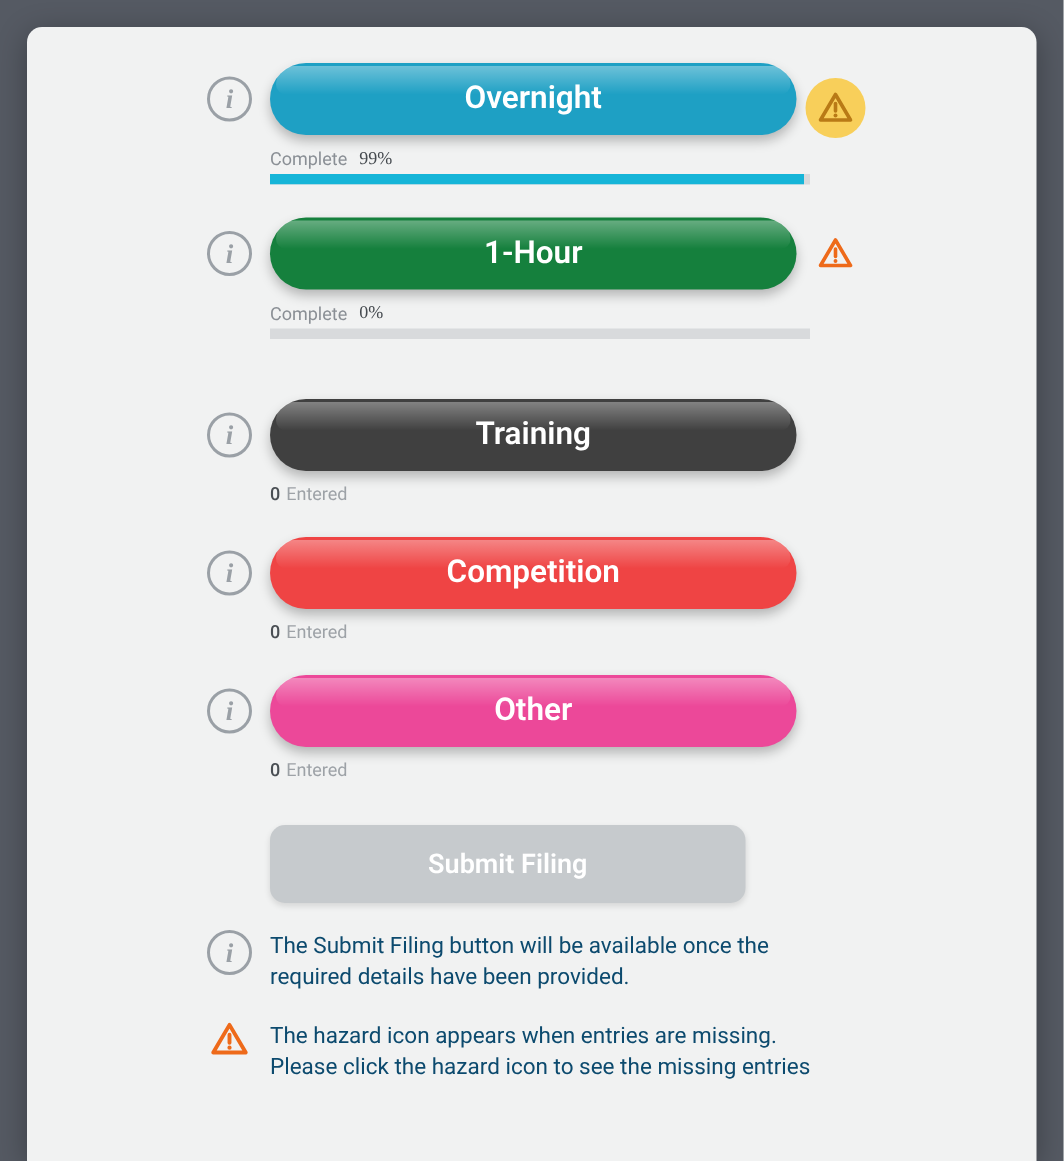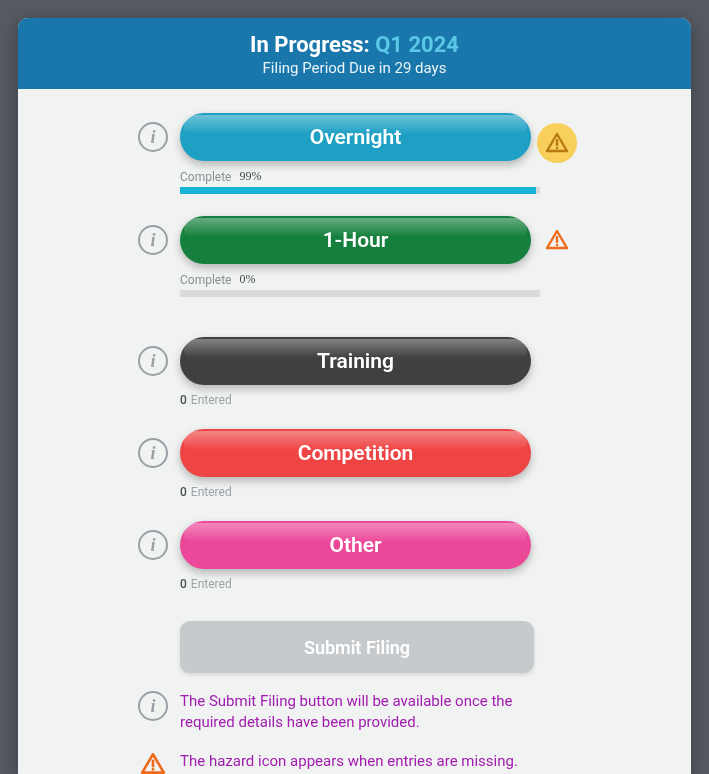--- a/index.html
+++ b/index.html
@@ -129,21 +129,21 @@
     font-size: 12px;
     color: #9da2a7;
     margin-top: 6px;
   }
   .entered .num { color: #4a4f54; font-weight: 500; margin-right: 4px; }
   .section-gap { height: 18px; }
 
   .submit-btn {
     margin-left: 42px;
     margin-top: 30px;
-    width: 354px;
+    width: 317px;
     height: 52px;
     border-radius: 10px;
     background: #c6cacd;
     color: #fff;
     display: flex; align-items: center; justify-content: center;
     font-size: 18px; font-weight: 600;
     box-shadow: 0 2px 4px rgba(0,0,0,0.12);
     cursor: default;
   }
   .note-row {
@@ -151,36 +151,30 @@
     gap: 12px;
     align-items: flex-start;
     margin-top: 18px;
   }
   .note-row .icon-slot {
     width: 30px;
     display: flex; justify-content: center;
     flex-shrink: 0;
   }
   .note-text {
-    color: #a21caf;
+    color: #0c4a6e;
     font-size: 15px;
     line-height: 1.4;
     max-width: 380px;
   }
 </style>
 </head>
 <body>
 
 <div class="card">
-  <div class="header">
-    <div class="header-title">
-      <span>In Progress: </span><span class="period">Q1 2024</span>
-    </div>
-    <div class="header-sub">Filing Period Due in 29 days</div>
-  </div>
 
   <div class="content">
 
     <div class="row">
       <div class="info-icon">i</div>
       <div class="pill" style="background: rgb(30, 160, 196);">
         <span>Overnight</span>
       </div>
       <div class="hazard">
         <div class="hazard-circle">

